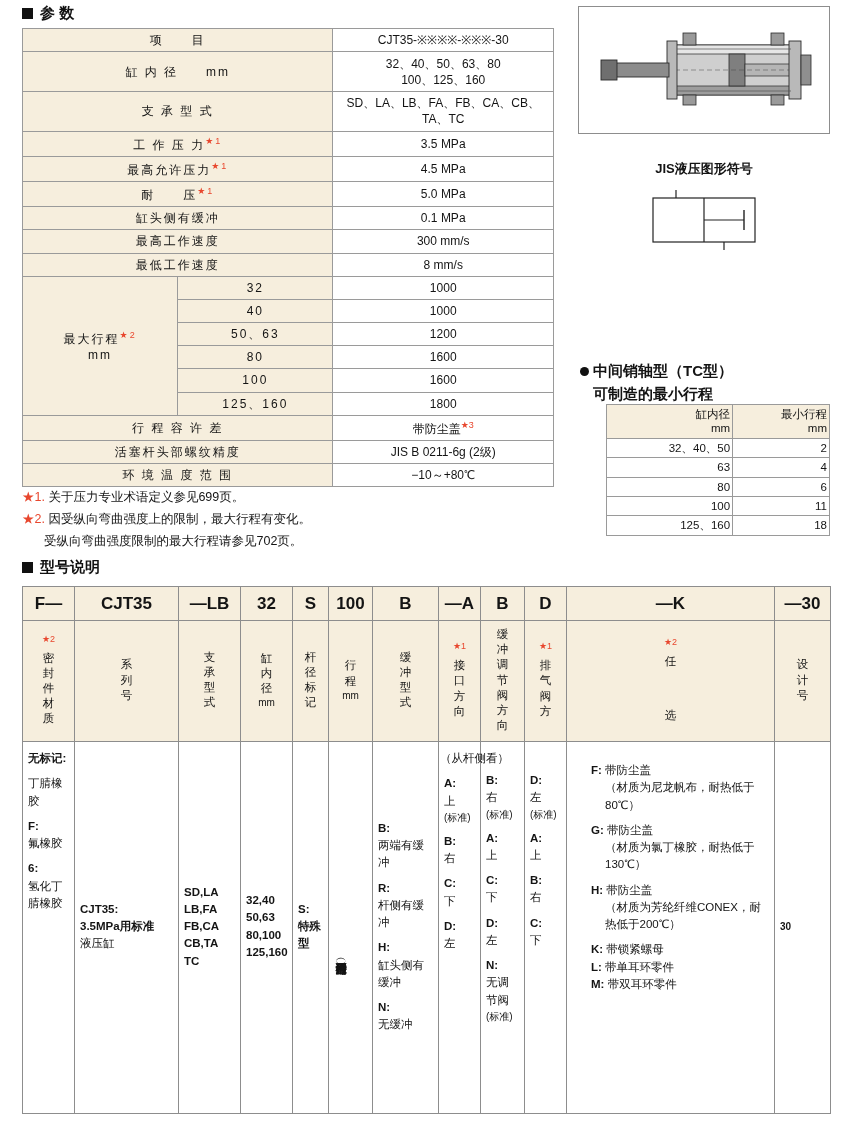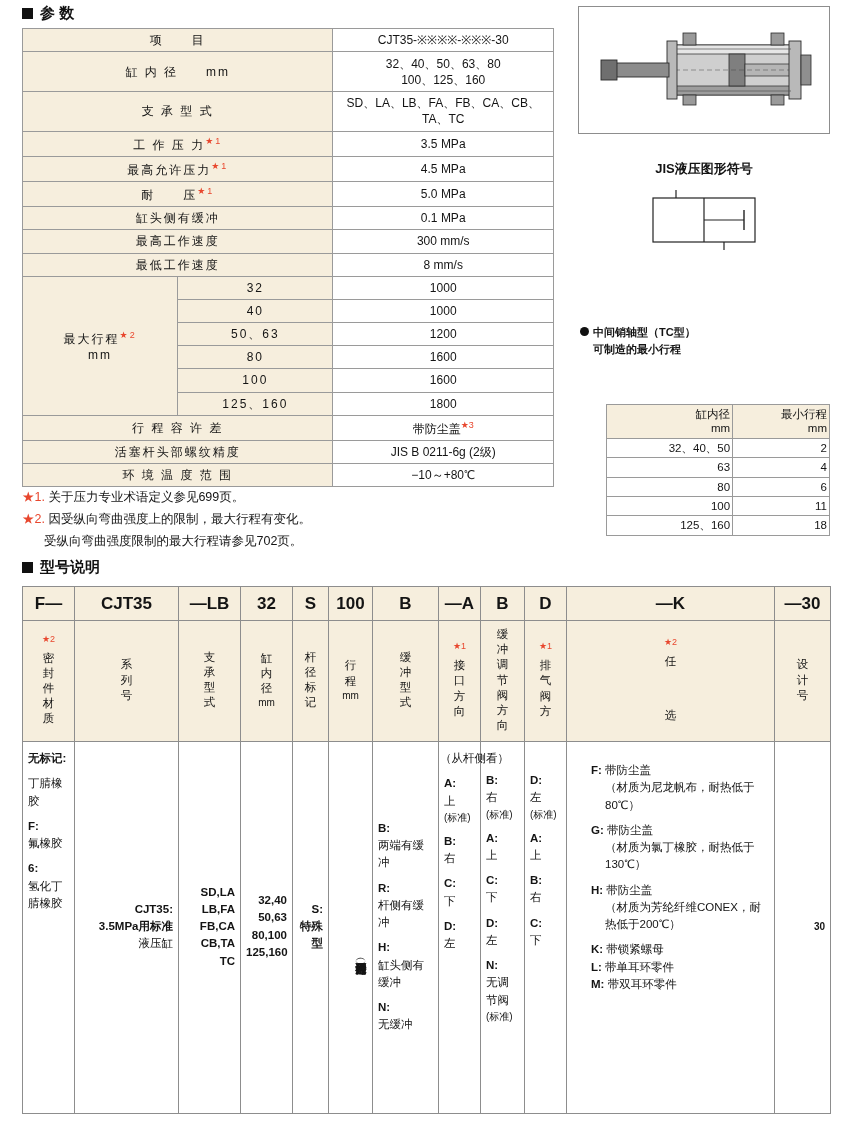--- a/index.html
+++ b/index.html
@@ -75,22 +75,22 @@
   }
   .jis-symbol {
     position: absolute;
     left: 652px; top: 190px;
     width: 104px; height: 60px;
   }
 
   
   .tc-note {
     position: absolute;
-    left: 580px; top: 324px;
-    font-size: 11px;
+    left: 580px; top: 360px;
+    font-size: 15px;
     font-weight: bold;
     line-height: 1.5;
   }
   .tc-note .dot {
     display: inline-block;
     width: 9px; height: 9px;
     border-radius: 50%;
     background: #111;
     margin-right: 4px;
   }
@@ -155,21 +155,21 @@
   }
   tr.name-row td .vtxt { display: block; }
   tr.desc-row td {
     background: #ffffff;
     padding: 8px 5px 10px;
     font-size: 11.5px;
     line-height: 1.5;
     vertical-align: top;
     height: 372px;
   }
-  .ctr { text-align: right; }
+  .ctr { text-align: left; }
   .mid { vertical-align: middle !important; }
   .b { font-weight: bold; }
   .small { font-size: 10px; }
   .gap { height: 8px; }
   .sup-r { color: #e8472e; font-size: 9px; vertical-align: super; }
 </style>
 </head>
 <body>
 
 <div class="page">

